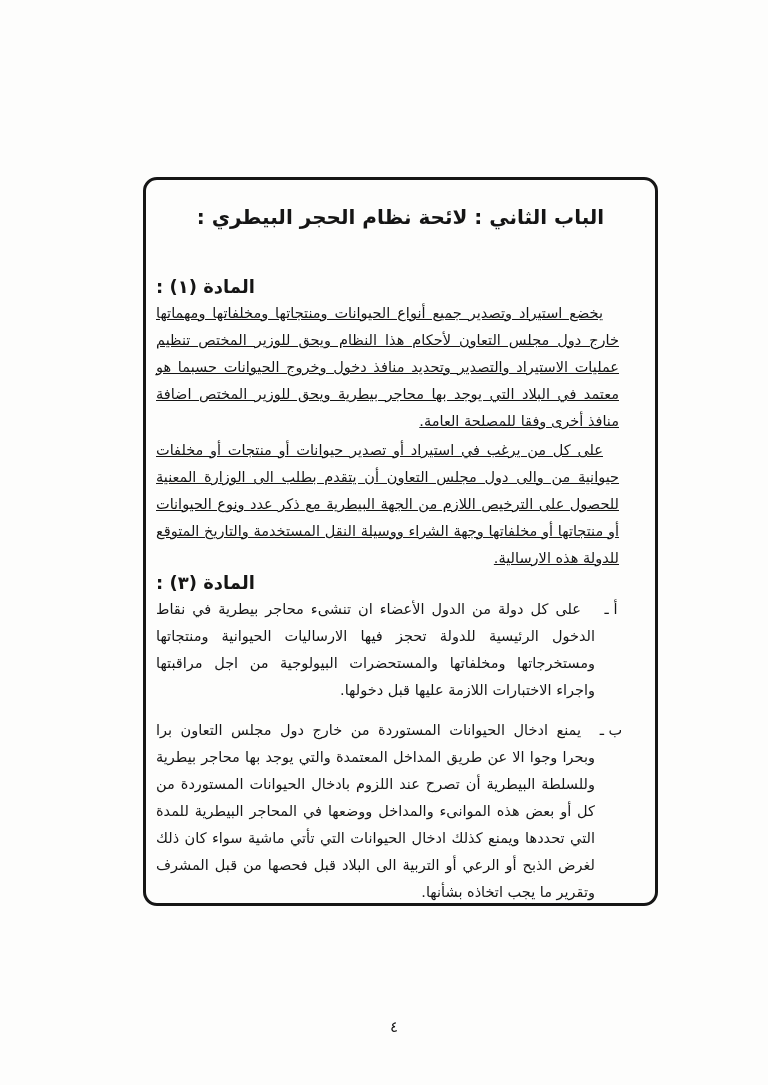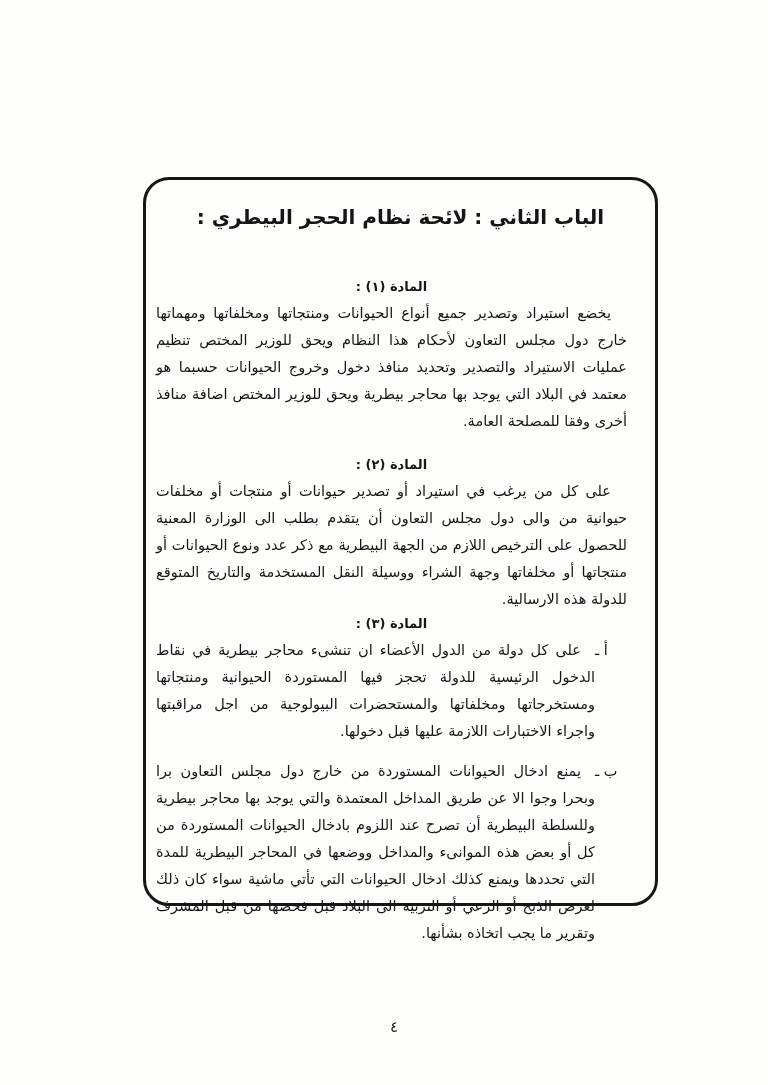--- a/index.html
+++ b/index.html
@@ -15,66 +15,67 @@
     color: #151515;
     overflow: hidden;
   }
   .doc-box {
     position: absolute;
     left: 143px;
     top: 177px;
     width: 515px;
     height: 729px;
     border: 3px solid #161616;
-    border-radius: 26px;
+    border-radius: 14px;
     box-sizing: border-box;
     background: transparent;
   }
   .doc-title {
     margin-top: 25px;
     text-align: center;
     font-size: 20px;
     font-weight: bold;
     direction: rtl;
     letter-spacing: 0.2px;
   }
   .content {
     direction: rtl;
     padding: 0 28px 0 10px;
     font-size: 14.5px;
     line-height: 27px;
     text-align: justify;
   }
   .article-heading {
     font-weight: bold;
-    font-size: 13px;
+    font-size: 18px;
     line-height: 22px;
-    text-align: center;
+    text-align: left;
   }
   .h1 { margin-top: 47px; }
   .h2 { margin-top: 19px; }
   .h3 { }
   .article-body {
-    margin: 2px 0 0 0;
+    margin: 2px 8px 0 0;
     text-indent: 16px;
+    text-decoration: underline;
   }
   .items {
     margin-top: 2px;
   }
   .item {
     display: flex;
     align-items: flex-start;
   }
   .item + .item {
     margin-top: 13px;
   }
   .item-marker {
     flex: 0 0 32px;
     white-space: nowrap;
-    text-align: left;
+    text-align: center;
   }
   .item-text {
     flex: 1;
     text-align: justify;
     text-indent: 14px;
   }
   .page-number {
     position: absolute;
     left: 390px;
     top: 1018px;
@@ -86,29 +87,28 @@
 <body>
 
 <div class="doc-box">
   <div class="doc-title">الباب الثاني : لائحة نظام الحجر البيطري :</div>
 
   <div class="content">
 
     <div class="article-heading h1">المادة (١) :</div>
     <p class="article-body">يخضع استيراد وتصدير جميع أنواع الحيوانات ومنتجاتها ومخلفاتها ومهماتها خارج دول مجلس التعاون لأحكام هذا النظام ويحق للوزير المختص تنظيم عمليات الاستيراد والتصدير وتحديد منافذ دخول وخروج الحيوانات حسبما هو معتمد في البلاد التي يوجد بها محاجر بيطرية ويحق للوزير المختص اضافة منافذ أخرى وفقا للمصلحة العامة.</p>
 
-    <div class="article-heading h2">المادة (٢) :</div>
     <p class="article-body">على كل من يرغب في استيراد أو تصدير حيوانات أو منتجات أو مخلفات حيوانية من والى دول مجلس التعاون أن يتقدم بطلب الى الوزارة المعنية للحصول على الترخيص اللازم من الجهة البيطرية مع ذكر عدد ونوع الحيوانات أو منتجاتها أو مخلفاتها وجهة الشراء ووسيلة النقل المستخدمة والتاريخ المتوقع للدولة هذه الارسالية.</p>
 
     <div class="article-heading h3">المادة (٣) :</div>
 
     <div class="items">
       <div class="item">
         <span class="item-marker">أ ـ</span>
-        <span class="item-text">على كل دولة من الدول الأعضاء ان تنشىء محاجر بيطرية في نقاط الدخول الرئيسية للدولة تحجز فيها المستوردة الحيوانية ومنتجاتها ومستخرجاتها ومخلفاتها والمستحضرات البيولوجية من اجل مراقبتها واجراء الاختبارات اللازمة عليها قبل دخولها.</span>
+        <span class="item-text">على كل دولة من الدول الأعضاء ان تنشىء محاجر بيطرية في نقاط الدخول الرئيسية للدولة تحجز فيها الارساليات الحيوانية ومنتجاتها ومستخرجاتها ومخلفاتها والمستحضرات البيولوجية من اجل مراقبتها واجراء الاختبارات اللازمة عليها قبل دخولها.</span>
       </div>
       <div class="item">
         <span class="item-marker">ب ـ</span>
         <span class="item-text">يمنع ادخال الحيوانات المستوردة من خارج دول مجلس التعاون برا وبحرا وجوا الا عن طريق المداخل المعتمدة والتي يوجد بها محاجر بيطرية وللسلطة البيطرية أن تصرح عند اللزوم بادخال الحيوانات المستوردة من كل أو بعض هذه الموانىء والمداخل ووضعها في المحاجر البيطرية للمدة التي تحددها ويمنع كذلك ادخال الحيوانات التي تأتي ماشية سواء كان ذلك لغرض الذبح أو الرعي أو التربية الى البلاد قبل فحصها من قبل المشرف وتقرير ما يجب اتخاذه بشأنها.</span>
       </div>
     </div>
 
   </div>
 </div>
 

